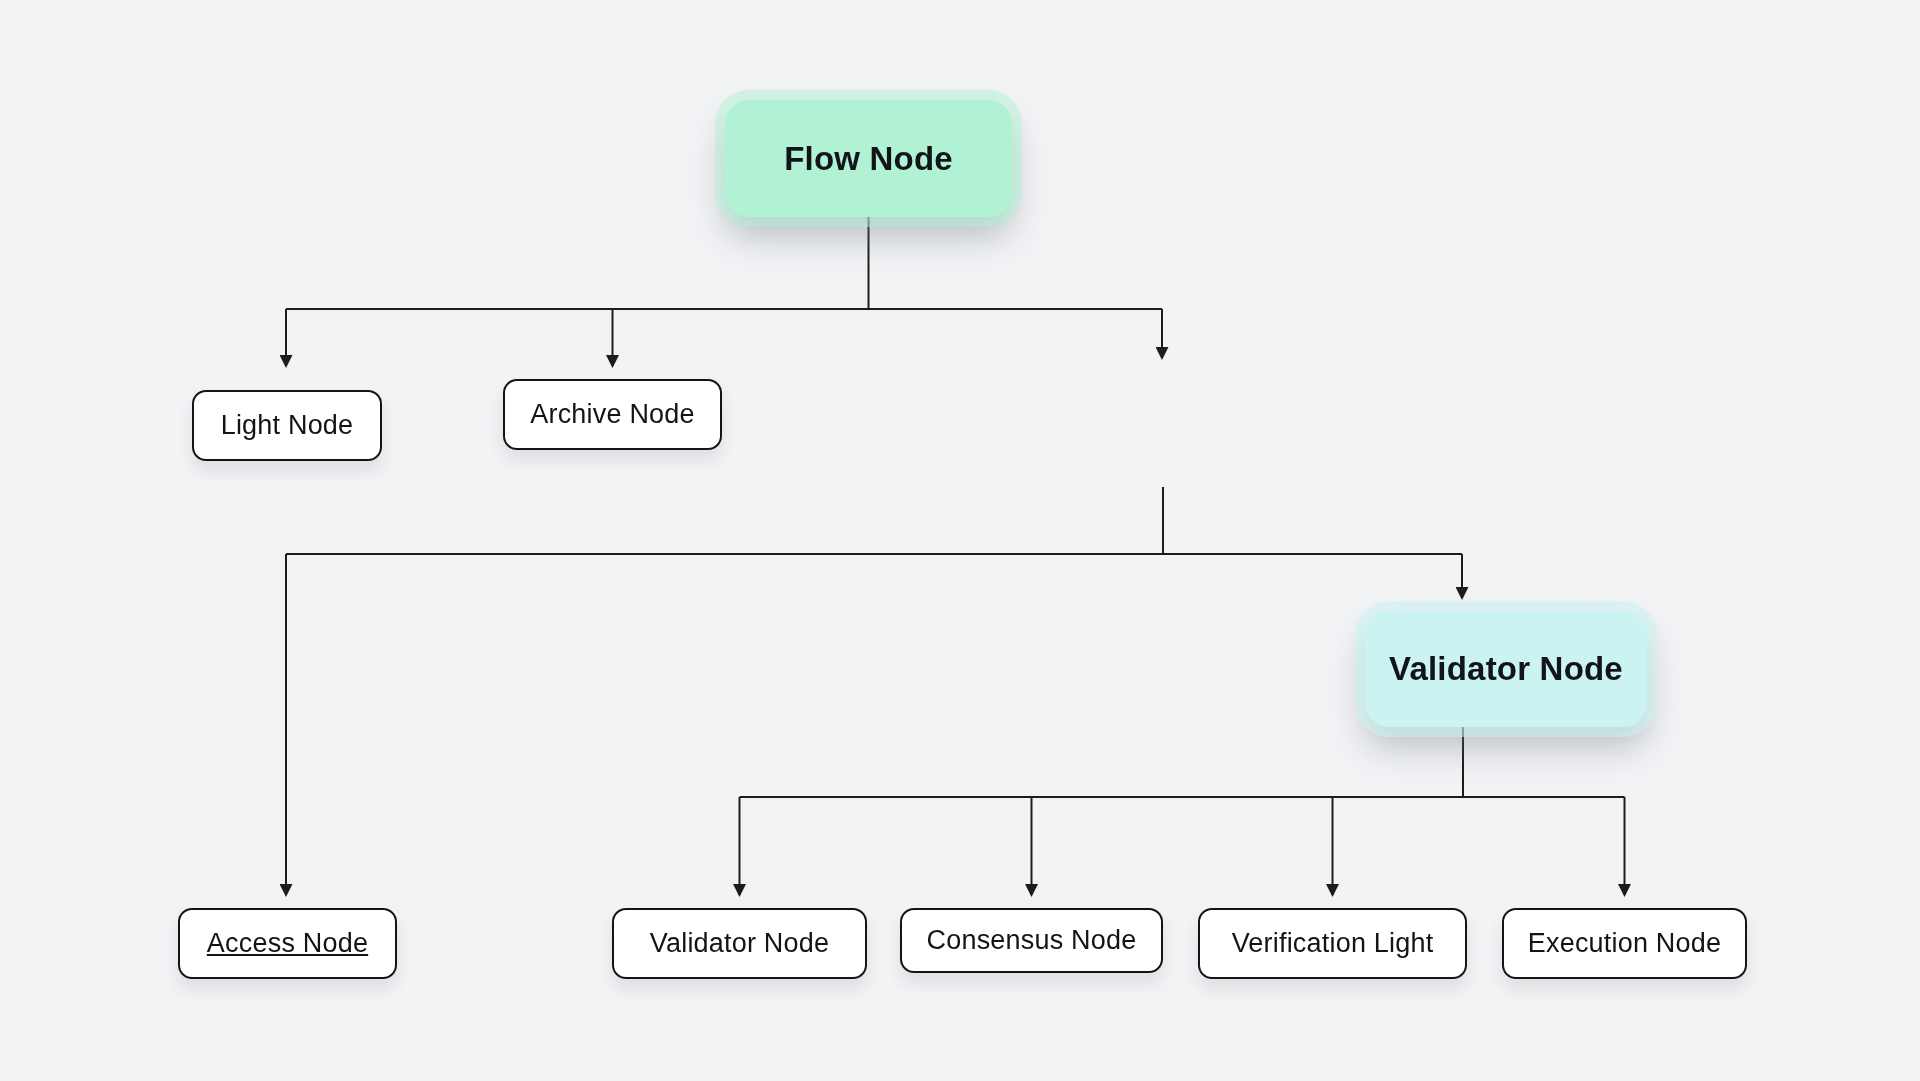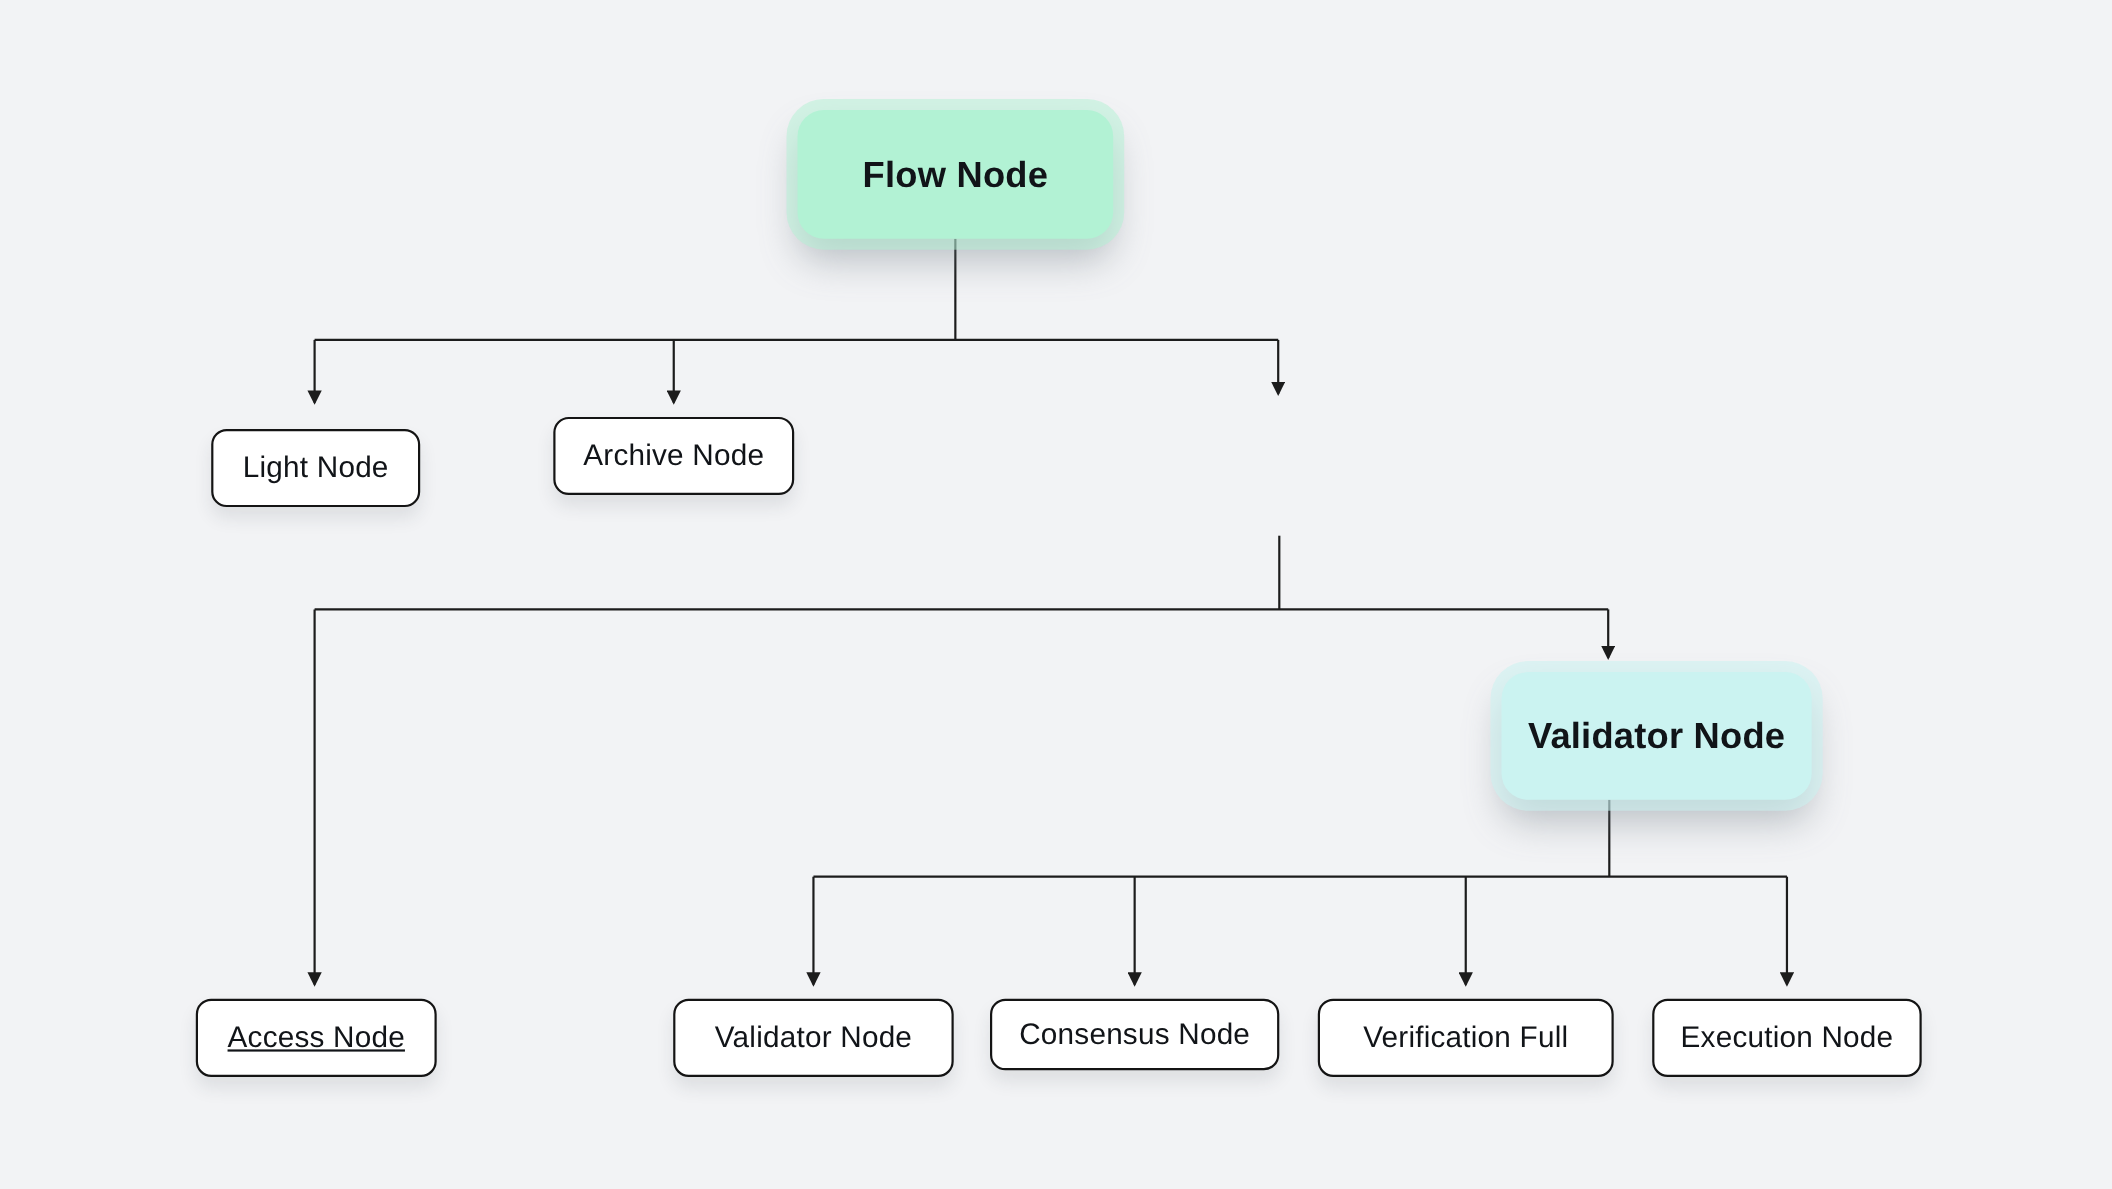--- a/index.html
+++ b/index.html
@@ -126,20 +126,20 @@
 
   <div class="node white" id="node-collection" style="background: rgb(255, 255, 255);">
     <span>Validator Node</span>
   </div>
 
   <div class="node white" id="node-consensus" style="background: rgb(255, 255, 255);">
     <span>Consensus Node</span>
   </div>
 
   <div class="node white" id="node-verification" style="background: rgb(255, 255, 255);">
-    <span>Verification Full</span>
+    <span>Verification Light</span>
   </div>
 
   <div class="node white" id="node-execution" style="background: rgb(255, 255, 255);">
     <span>Execution Node</span>
   </div>
 
 </div>
 
 </body></html>

